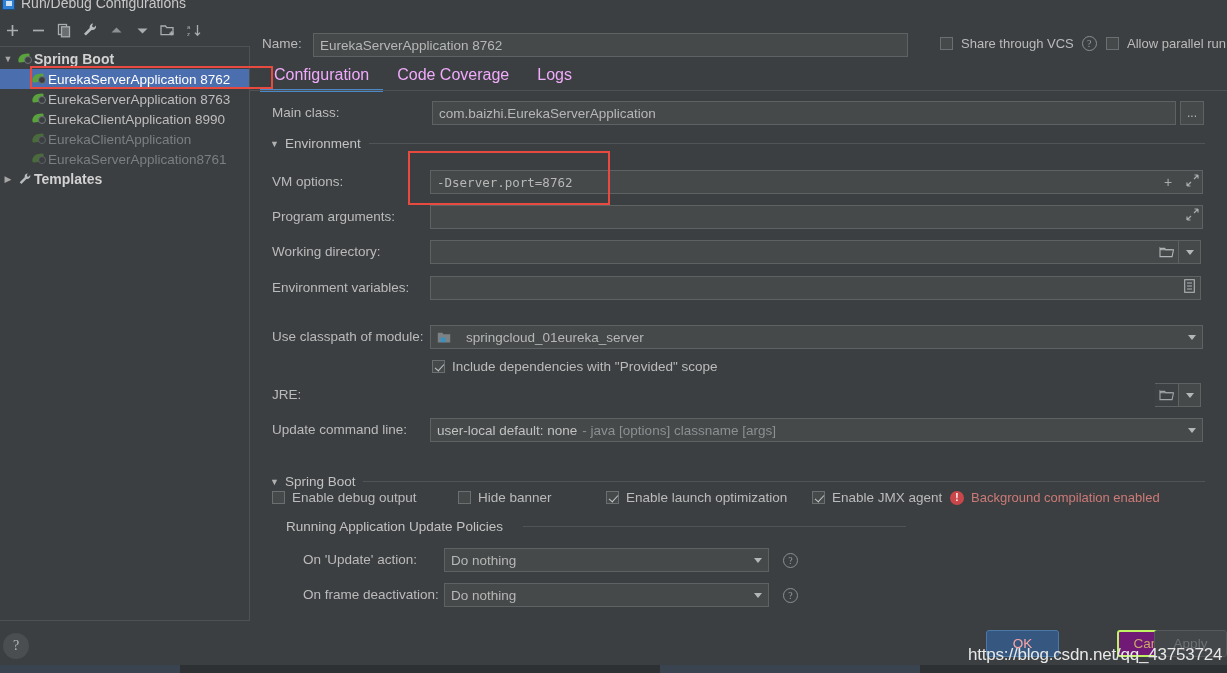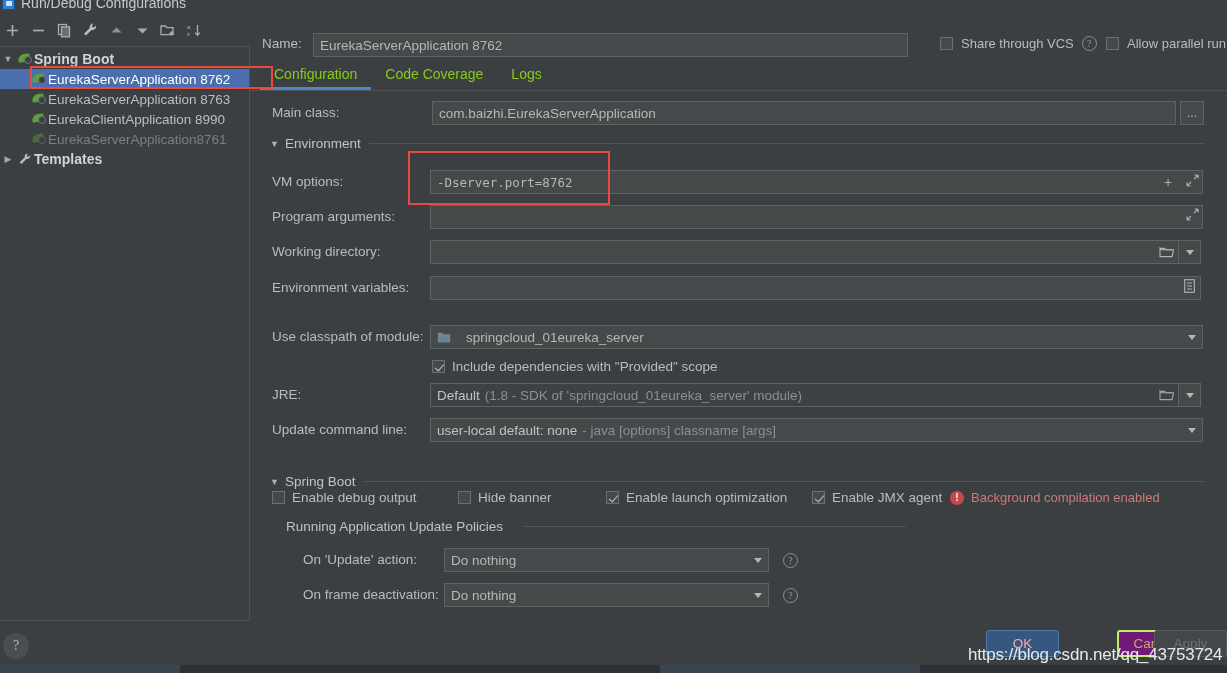--- a/index.html
+++ b/index.html
@@ -101,21 +101,21 @@
 
   
   .grouphdr { position: absolute; display: flex; align-items: center; width: 100%; }
   .grouphdr .tri { font-size: 9px; color: #b0b0b0; margin-right: 6px; }
   .grouphdr .gtext { color: #c2c2c2; font-size: 13.5px; white-space: nowrap; }
   .grouphdr .gline { flex: 1; height: 1px; background: #505456; margin-left: 8px; }
 
   
   .tabs { position: absolute; left: 10px; top: 46px; display: flex; gap: 0px; }
   .tab {
-    padding: 4px 14px 8px 14px; color: #84cc16; font-size: 14px; position: relative;
+    padding: 4px 14px 8px 14px; color: #f0abfc; font-size: 16px; position: relative;
     white-space: nowrap;
   }
   .tab.active::after {
     content: ""; position: absolute; left: 0; right: 0; bottom: 0;
     height: 3px; background: #4a88c7;
   }
   .tabline { position: absolute; left: 0px; top: 74px; width: 977px; height: 1px; background: #4e5254; }
 
   
   .cb {
@@ -287,20 +287,29 @@
       </span>
       <span class="label">EurekaClientApplication 8990</span>
     </div>
     <div class="tree-row indent-2 dim">
       <span class="sbicon">
         <span class="leaf">
             <span class="lf"></span>
             <span class="ring"></span>
           </span>
       </span>
+      <span class="label">EurekaClientApplication</span>
+    </div>
+    <div class="tree-row indent-2 dim">
+      <span class="sbicon">
+        <span class="leaf">
+            <span class="lf"></span>
+            <span class="ring"></span>
+          </span>
+      </span>
       <span class="label">EurekaServerApplication8761</span>
     </div>
 
     <div class="tree-row group">
       <span class="arrow">▶</span>
       <span class="sbicon wrench-ico">
         <svg width="14" height="14" viewBox="0 0 16 16">
           <path d="M11.2 1.6a3.6 3.6 0 0 0-3.5 4.4L2 11.7l1.9 1.9 5.7-5.7a3.6 3.6 0 0 0 4.4-4.4l-2 2-1.5-.4-.4-1.5z" fill="#b8bcbf"></path>
         </svg>
       </span>
@@ -420,24 +429,20 @@
     <div class="row" style="left:182px; top:343px;">
       <span class="cbrow">
         <span class="cb checked"></span>
         <span class="cblabel">Include dependencies with "Provided" scope</span>
       </span>
     </div>
 
     <div class="row" style="left:22px; top:371px;">
       <span class="lbl">JRE:</span>
     </div>
-    <div class="field readonly" style="position:absolute; left:180px; top:367px; width:747px; gap:5px;">
-      <span class="strong">Default</span>
-      <span class="dim">(1.8 - SDK of 'springcloud_01eureka_server' module)</span>
-    </div>
     <div class="btnbox" style="position:absolute; left:905px; top:367px; border-left:none; background:#3e4143;">
       <svg width="15" height="13" viewBox="0 0 16 14">
         <path d="M1 2.5h5l1.2 1.6H14.5" fill="none" stroke="#a0a4a6" stroke-width="1.2"></path>
         <path d="M1 2.5v9h13l1.5-7.4H2.3z" fill="none" stroke="#a0a4a6" stroke-width="1.2"></path>
       </svg>
     </div>
     <div class="ddbox" style="position:absolute; left:929px; top:367px;">
       <span class="ddarrow"></span>
     </div>
 

